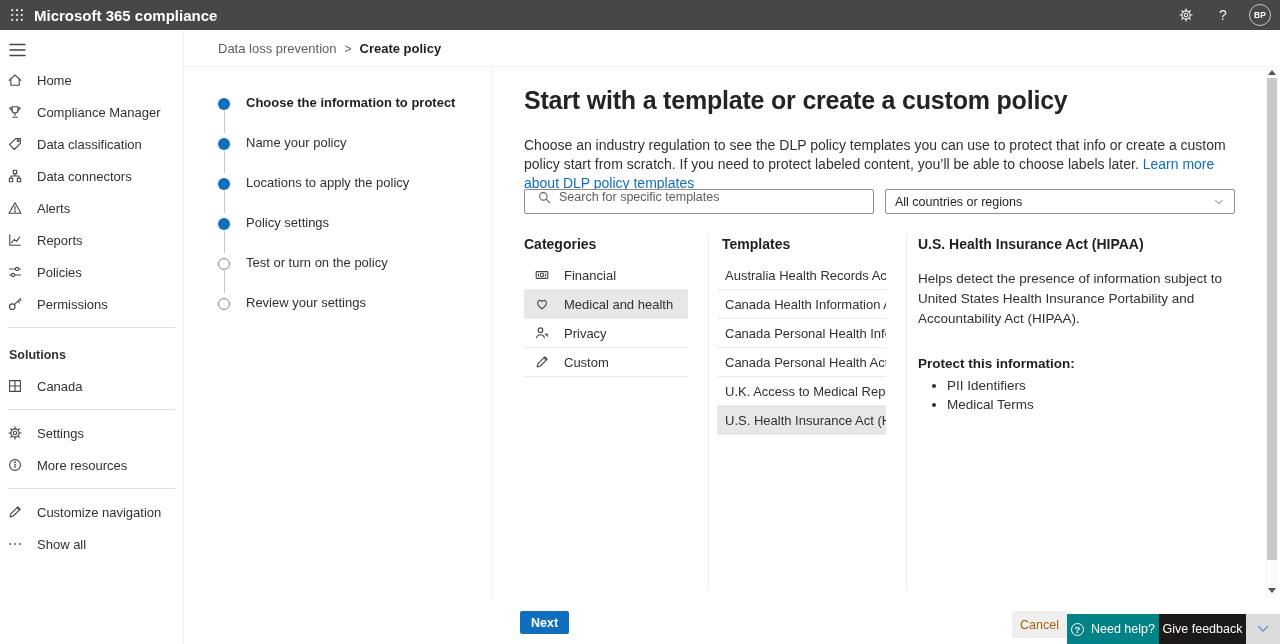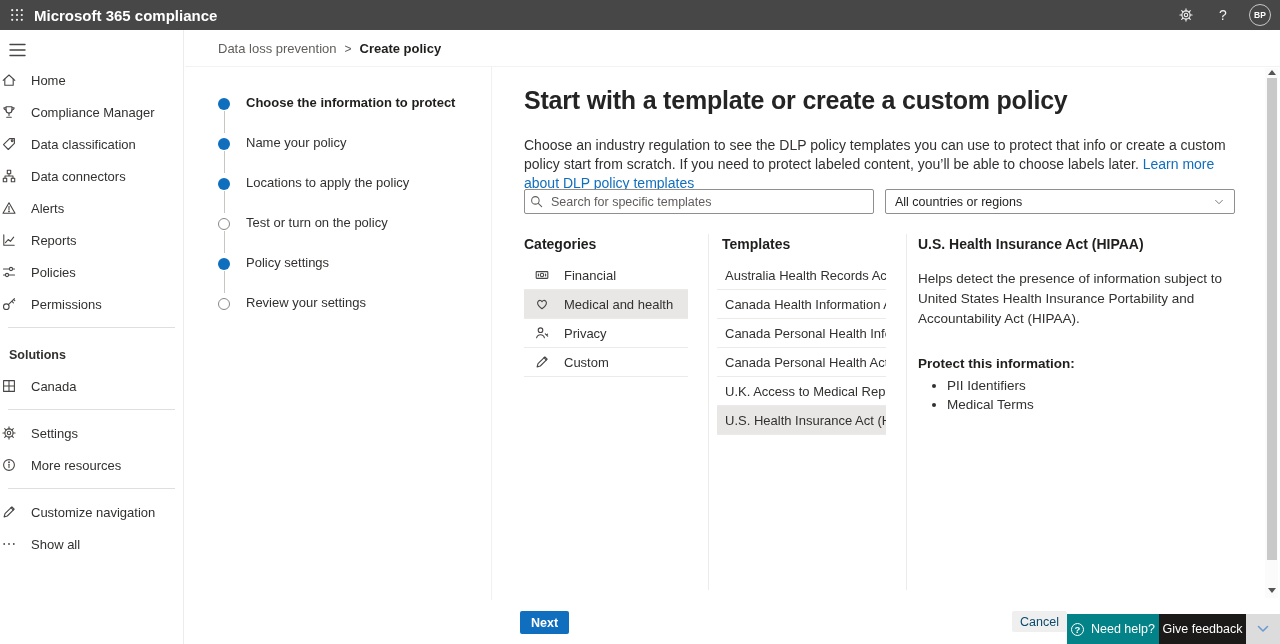--- a/index.html
+++ b/index.html
@@ -17,21 +17,21 @@
   .topbar-right { margin-left:auto; display:flex; align-items:center; gap:15px; padding-right:9px; }
   .tb-btn { width:22px; height:22px; display:flex; align-items:center; justify-content:center; cursor:pointer; background:none; border:none; color:#fff; }
   .help-glyph { font-size:14px; color:#f3f2f1; font-weight:400; }
   .avatar { width:22px; height:22px; border-radius:50%; border:1px solid #c8c8c8;
     display:flex; align-items:center; justify-content:center; font-size:8.5px; font-weight:700; color:#fff; cursor:pointer; }
   
   .sidebar { position:absolute; left:0; top:30px; width:184px; height:614px;
     background:#fff; border-right:1px solid #ececec; z-index:20; }
   .hamburger { margin:13px 0 0 9px; width:20px; height:14px; cursor:pointer; }
   .nav-list { margin-top:7px; }
-  .nav-item { height:32px; display:flex; align-items:center; gap:14px; padding-left:1px; cursor:pointer; }
+  .nav-item { height:32px; display:flex; align-items:center; gap:14px; padding-left:7px; cursor:pointer; }
   .nav-item .lbl { font-size:13px; color:#323130; white-space:nowrap; }
   .nav-divider { height:1px; background:#e1dfdd; margin:7px 8px; }
   .nav-section { font-size:12.5px; font-weight:700; color:#323130; padding:13px 0 8px 9px; }
   .ico { stroke:#484644; fill:none; stroke-width:1.1; stroke-linecap:round; stroke-linejoin:round; display:block; flex:none; }
   .ico-w { stroke:#f3f2f1; fill:none; stroke-width:1.1; stroke-linecap:round; stroke-linejoin:round; display:block; }
   
   .breadcrumb { position:absolute; left:218px; top:41px; font-size:13px; color:#605e5c;
     display:flex; gap:8px; align-items:center; z-index:5; }
   .crumb-link { color:#605e5c; cursor:pointer; text-decoration:none; }
   .crumb-sep { color:#605e5c; font-size:12px; }
@@ -45,21 +45,21 @@
   .dot.filled { background:#106ebe; }
   .dot.open { background:#fff; border:1.5px solid #8a8886; }
   .step-lbl { font-size:13px; color:#323130; white-space:nowrap; }
   .step.active .step-lbl { font-weight:700; color:#201f1e; }
   .vline-main { position:absolute; left:491px; top:67px; height:533px; width:1px; background:#f0f0f0; }
   
   .main-title { position:absolute; left:524px; top:86px; font-size:25px; font-weight:700; color:#242424; letter-spacing:-0.2px; }
   .main-desc { position:absolute; left:524px; top:136px; width:714px; font-size:14px; line-height:19px; color:#323130; }
   a.link { color:#106ebe; text-decoration:none; cursor:pointer; }
   .search-box { position:absolute; left:524px; top:189px; width:350px; height:25px;
-    border:1px solid #8f8f8f; border-radius:2px; display:flex; align-items:center; padding:0 4px; gap:7px; background:#fff; }
+    border:1px solid #8f8f8f; border-radius:2px; display:flex; align-items:flex-start; padding:0 12px; gap:7px; background:#fff; }
   .search-box input { border:none; outline:none; flex:1; font-size:12.5px; font-family:inherit; color:#323130; background:transparent; }
   .search-box input::placeholder { color:#605e5c; }
   .region-select { position:absolute; left:885px; top:189px; width:350px; height:25px;
     border:1px solid #8f8f8f; border-radius:2px; display:flex; align-items:center;
     justify-content:space-between; padding:8px 9px; font-size:12.5px; color:#201f1e; background:#fff; cursor:pointer; }
   
   .col-header { font-size:14px; font-weight:700; color:#201f1e; margin-bottom:9px; }
   .cat-col { position:absolute; left:524px; top:236px; width:164px; }
   .cat-item { height:29px; display:flex; align-items:center; gap:14px; padding-left:10px;
     border-bottom:1px solid #edebe9; font-size:13px; color:#323130; cursor:pointer; }
@@ -84,22 +84,22 @@
   .sb-thumb { position:absolute; left:1.5px; top:10px; width:10px; height:482px; background:#c9c9c9; cursor:pointer; }
   .sb-up { position:absolute; left:2.5px; top:2px; width:0; height:0;
     border-left:4px solid transparent; border-right:4px solid transparent; border-bottom:5px solid #555; cursor:pointer; }
   .sb-down { position:absolute; left:2.5px; bottom:28px; width:0; height:0;
     border-left:4px solid transparent; border-right:4px solid transparent; border-top:5px solid #555; cursor:pointer; }
   
   .footer-strip { position:absolute; left:184px; top:600px; width:1096px; height:44px; background:#fff; }
   .next-btn { position:absolute; left:520px; top:611px; width:49px; height:23px;
     background:#106ebe; color:#fff; font-size:12.5px; font-weight:600; border:none; border-radius:2px;
     font-family:inherit; cursor:pointer; }
-  .cancel-btn { position:absolute; left:1012px; top:611px; width:55px; height:21px;
-    background:#efefef; color:#0c4a6e; font-size:12.5px; border:none; border-radius:2px;
+  .cancel-btn { position:absolute; left:1012px; top:611px; width:55px; height:27px;
+    background:#efefef; color:#a16207; font-size:12.5px; border:none; border-radius:2px;
     font-family:inherit; cursor:pointer; }
   .need-help-btn { position:absolute; left:1067px; top:614px; width:92px; height:30px;
     background:#038387; color:#fff; font-size:12.5px; border:none; display:flex;
     align-items:center; justify-content:center; gap:7px; font-family:inherit; cursor:pointer; }
   .qcircle { width:13px; height:13px; border:1px solid #fff; border-radius:50%;
     font-size:9.5px; line-height:11px; text-align:center; font-weight:700; flex:none; }
   .feedback-btn { position:absolute; left:1159px; top:614px; width:87px; height:30px;
     background:#1b1a19; color:#fff; font-size:12.5px; border:none; font-family:inherit; cursor:pointer; }
   .chevron-btn { position:absolute; left:1246px; top:614px; width:34px; height:30px;
     background:#dcdcdc; border:none; display:flex; align-items:center; justify-content:center; cursor:pointer; }
@@ -289,26 +289,26 @@
     </div>
     <div class="step">
       <span class="dot filled"></span>
       <span class="step-lbl">Name your policy</span>
     </div>
     <div class="step">
       <span class="dot filled"></span>
       <span class="step-lbl">Locations to apply the policy</span>
     </div>
     <div class="step">
+      <span class="dot filled"></span>
+      <span class="step-lbl">Policy settings</span>
+    </div>
+    <div class="step">
       <span class="dot open"></span>
       <span class="step-lbl">Test or turn on the policy</span>
-    </div>
-    <div class="step">
-      <span class="dot filled"></span>
-      <span class="step-lbl">Policy settings</span>
     </div>
     <div class="step">
       <span class="dot open"></span>
       <span class="step-lbl">Review your settings</span>
     </div>
   </div>
   <div class="vline-main"></div>
 
   <h1 class="main-title">Start with a template or create a custom policy</h1>
   <p class="main-desc"><span>Choose an industry regulation to see the DLP policy templates you can use to protect that info or create a custom policy start from scratch. If you need to protect labeled content, you’ll be able to choose labels later.</span>

